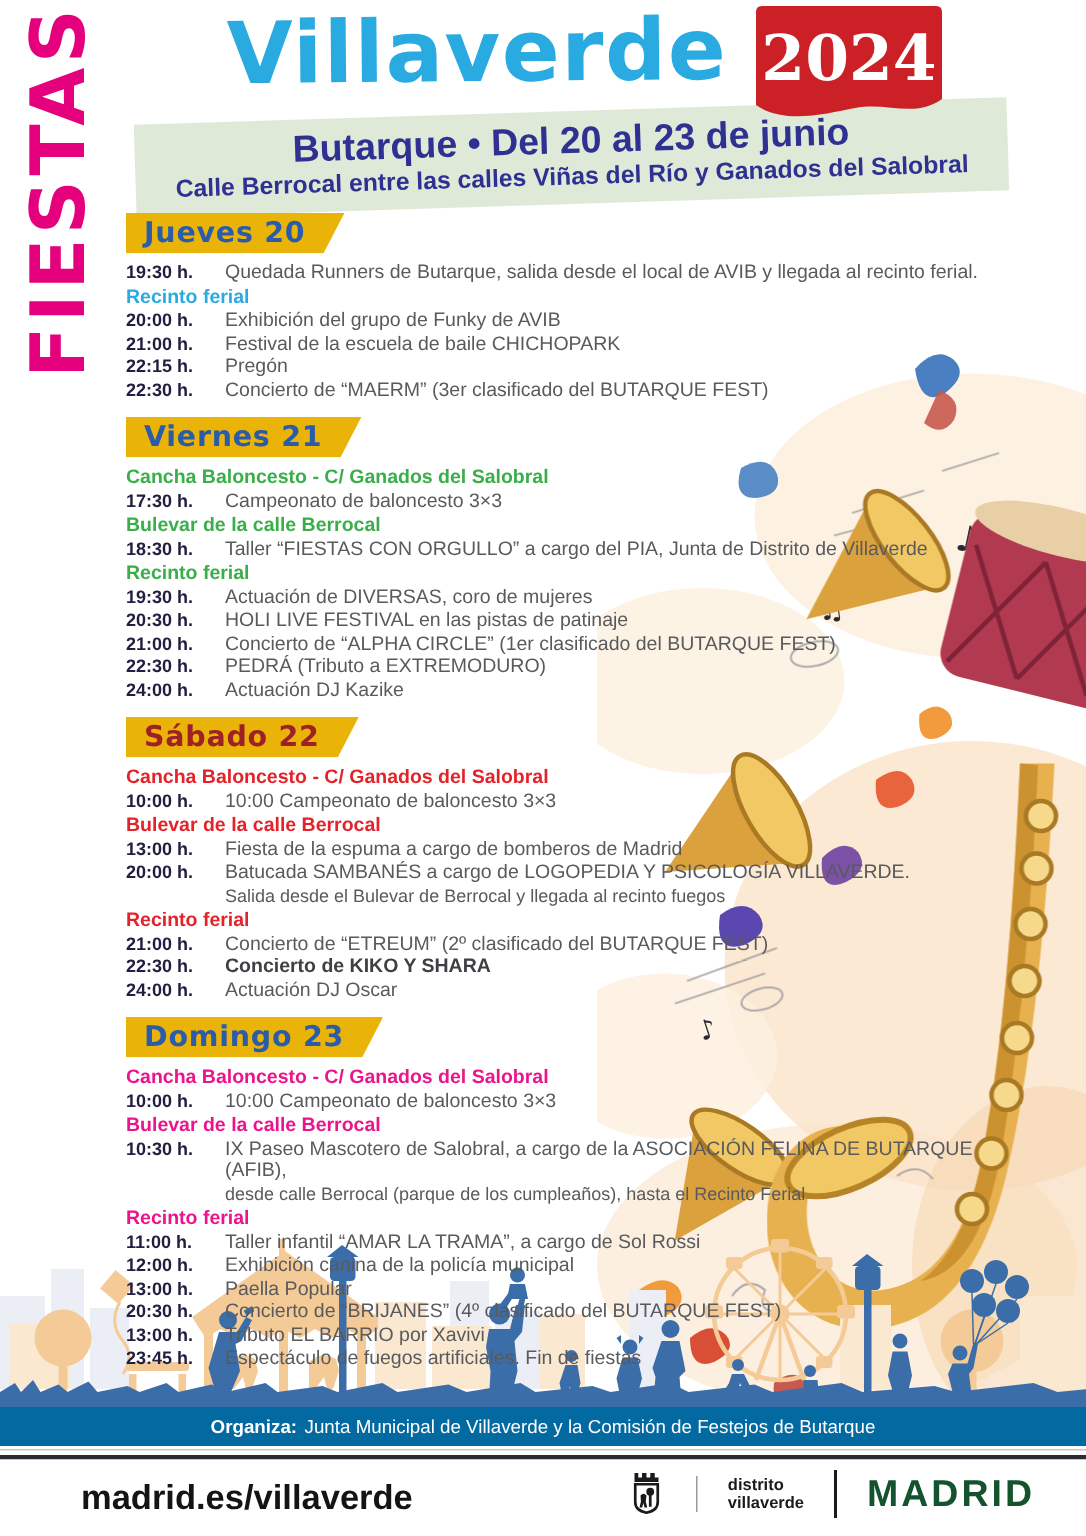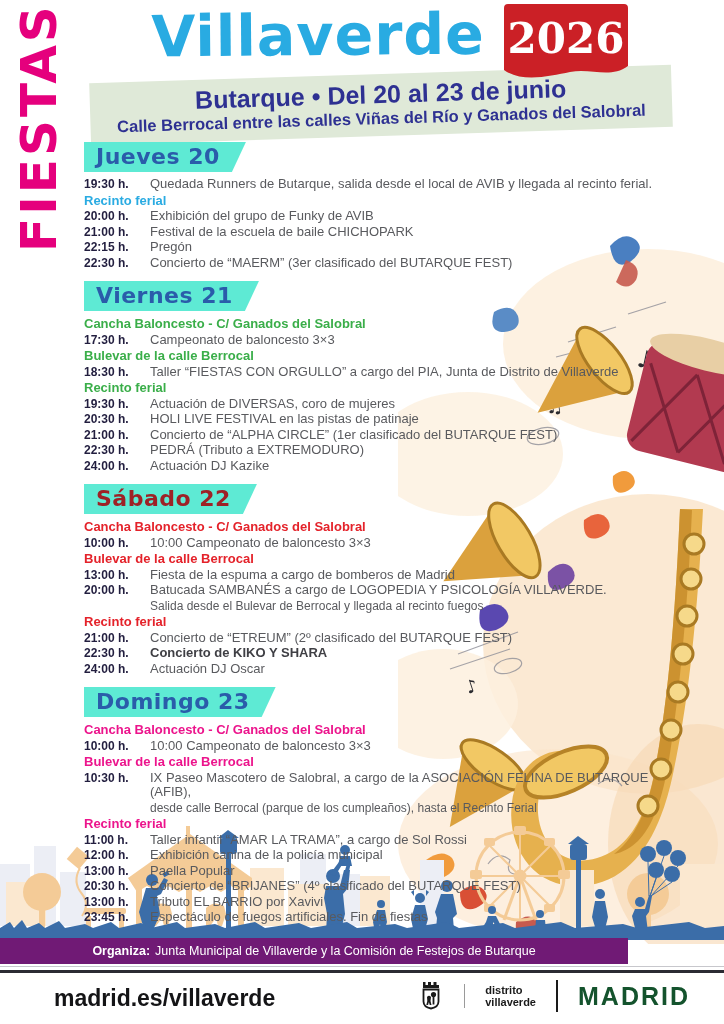--- a/index.html
+++ b/index.html
@@ -29,39 +29,39 @@
     position:absolute;left:90px;top:74px;width:582px;padding:7px 0 8px;
     background:#dfe9d8;transform:rotate(-1.8deg);text-align:center;z-index:2;
   }
   .subtitle{font-size:25px;font-weight:bold;color:#2e3192;line-height:27px;}
   .location{font-size:16.5px;font-weight:bold;color:#2e3192;line-height:20px;}
 
   
   .schedule{position:absolute;left:84px;top:142px;width:608px;z-index:5;}
   .day-section{margin-bottom:11px;}
   .day-band{
-    display:inline-block;background:#5eead4;padding:2px 26px 3px 12px;
+    display:inline-block;background:#eab308;padding:2px 26px 3px 12px;
     clip-path:polygon(0 0,100% 0,calc(100% - 14px) 100%,0 100%);
-    font-size:22px;font-weight:bold;letter-spacing:0.5px;margin-bottom:4px;
+    font-size:19px;font-weight:bold;letter-spacing:0.5px;margin-bottom:4px;
     font-family:"DejaVu Sans",sans-serif;
   }
   .venue{font-size:13px;font-weight:bold;line-height:15.5px;margin-top:1px;}
   .event-row{display:flex;line-height:14.5px;margin-top:1px;}
   .time{flex:0 0 66px;font-size:12px;font-weight:bold;color:#221e3f;}
   .desc{font-size:13px;color:#595a5e;}
   .desc.bold{font-weight:bold;color:#3f3f44;}
   .cont{margin-left:66px;font-size:12px;color:#595a5e;line-height:14.5px;margin-top:1px;}
 
   
   .music-art{position:absolute;left:398px;top:224px;z-index:1;}
   .park-art{position:absolute;left:0;top:824px;z-index:1;}
 
   
   .organiza-band{
-    position:absolute;left:0;top:938px;width:628px;height:26px;background:#701a75;
+    position:absolute;left:0;top:938px;width:724px;height:26px;background:#0369a1;
     display:flex;align-items:center;justify-content:center;z-index:6;
     color:#ffffff;font-size:12.5px;
   }
   .organiza-band .lbl{font-weight:bold;margin-right:5px;}
   .rule-light{position:absolute;left:0;top:966px;width:724px;height:1px;background:#c7c7cc;z-index:6;}
   .rule-dark{position:absolute;left:0;top:970px;width:724px;height:3px;background:#2b2b33;z-index:6;}
   .footer{position:absolute;left:0;top:973px;width:724px;height:51px;background:#ffffff;z-index:6;}
   .site-url{position:absolute;left:54px;top:12px;font-size:23px;font-weight:bold;color:#141416;}
   .city-logo{position:absolute;right:34px;top:7px;display:flex;align-items:center;gap:20px;}
   .district-text{font-size:11px;font-weight:bold;color:#1a1a1a;line-height:12px;}
@@ -73,21 +73,21 @@
 <body>
 
 <div class="fiestas">FIESTAS</div>
 
 <div class="title">Villaverde</div>
 
 <div class="badge">
   <svg width="124" height="80" viewBox="0 0 124 80">
     <path d="M0 4 Q0 0 4 0 H120 Q124 0 124 4 V62 C106 75 88 64 66 68 C46 72 18 79 0 66 Z" fill="#cb2026"></path>
   </svg>
-  <span class="badge-year">2026</span>
+  <span class="badge-year">2024</span>
 </div>
 
 <div class="green-band">
   <div class="subtitle">Butarque • Del 20 al 23 de junio</div>
   <div class="location">Calle Berrocal entre las calles Viñas del Río y Ganados del Salobral</div>
 </div>
 
 <svg class="music-art" width="326" height="720" viewBox="0 0 326 720">
 
   <ellipse cx="250" cy="120" rx="145" ry="95" fill="#fbe5c9" opacity="0.55"></ellipse>

